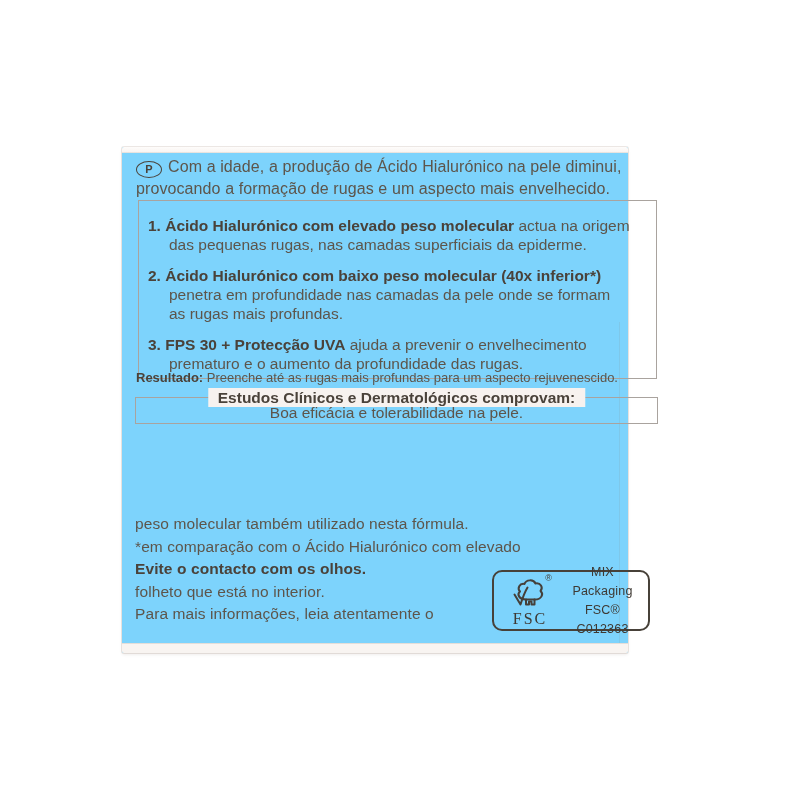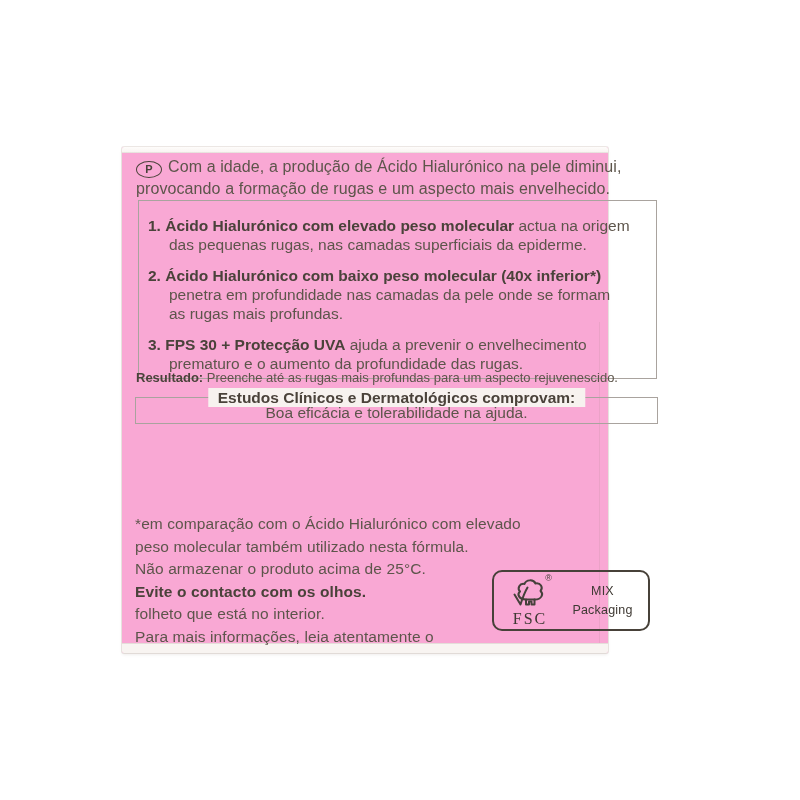--- a/index.html
+++ b/index.html
@@ -3,22 +3,23 @@
 <meta charset="utf-8">
 <style>
   html,body { margin:0; padding:0; background:#ffffff; }
   .stage {
     position:relative; width:800px; height:800px; background:#ffffff;
     font-family:"Liberation Sans","DejaVu Sans",sans-serif;
     color:#5d554b; overflow:hidden;
   }
   .panel {
     position:absolute; left:122px; top:147px; width:486px; height:506px;
-    background:#f9a8d4; border-radius:2px;
+    background:#7dd3fc; border-radius:2px;
     box-shadow:0 2px 3px rgba(110,90,75,0.10), 0 0 0 1px rgba(215,205,197,0.45);
+    padding-left:20px;
   }
   .panel-top-edge {
     position:absolute; top:0; left:0; right:0; height:5px;
     background:linear-gradient(#fefcfb,#f9f5f2);
     border-bottom:1px solid rgba(185,172,162,0.30);
     border-radius:2px 2px 0 0;
   }
   .panel-bottom-strip {
     position:absolute; bottom:0; left:0; right:0; height:9px;
     background:#f8f4f1; border-top:1px solid rgba(140,122,110,0.18);
@@ -105,41 +106,41 @@
       <div class="inv-item"><b class="bold">2.</b> <b class="bold">Ácido Hialurónico com baixo peso molecular (40x inferior*)</b> <span class="prewrap">penetra em profundidade nas camadas da pele onde se formam
 as rugas mais profundas.</span></div>
       <div class="inv-item"><b class="bold">3.</b> <b class="bold">FPS 30 + Protecção UVA</b> <span class="prewrap">ajuda a prevenir o envelhecimento
 prematuro e o aumento da profundidade das rugas.</span></div>
     </div>
 
     <div class="result-line"><b class="bold">Resultado:</b> <span>Preenche até as rugas mais profundas para um aspecto rejuvenescido.</span></div>
 
     <div class="studies-box">
       <div class="studies-heading">Estudos Clínicos e Dermatológicos comprovam:</div>
-      <div class="studies-body">Boa eficácia e tolerabilidade na ajuda.</div>
+      <div class="studies-body">Boa eficácia e tolerabilidade na pele.</div>
     </div>
 
     <div class="footer">
+      <div>peso molecular também utilizado nesta fórmula.</div>
       <div>*em comparação com o Ácido Hialurónico com elevado</div>
-      <div>peso molecular também utilizado nesta fórmula.</div>
-      <div>Não armazenar o produto acima de 25°C.</div>
       <div class="bold">Evite o contacto com os olhos.</div>
       <div>folheto que está no interior.</div>
       <div>Para mais informações, leia atentamente o</div>
     </div>
 
     <div class="fsc-badge">
       <div class="fsc-left">
         <svg width="38" height="32" viewBox="0 0 38 32" fill="none" stroke="#45403a" stroke-width="2" stroke-linecap="round" stroke-linejoin="round">
           <path d="M14.5,23.5 C8.5,23.5 5.5,18.5 9,15.5 C6,12.5 8.5,7 13.5,8 C15,3.5 22.5,3 24.5,7.5 C29.5,6.5 32.5,11.5 29.5,15 C33,18 30.5,23.5 24,23.5 L14.5,23.5"></path>
           <path d="M15,23.5 L15,28.5 L18,28.5 L18,25.5 L20.5,25.5 L20.5,28.5 L23.5,28.5 L23.5,23.5"></path>
           <path d="M3.5,18.5 L9.5,28.5 C12,20.5 13.5,16.5 16.5,11.5"></path>
         </svg>
         <span class="fsc-reg">®</span>
         <div class="fsc-word">FSC</div>
       </div>
       <div class="fsc-right">
         <div>MIX</div>
         <div>Packaging</div>
+        <div>FSC® C012363</div>
       </div>
     </div>
   </div>
 </div>
 
 </body></html>

